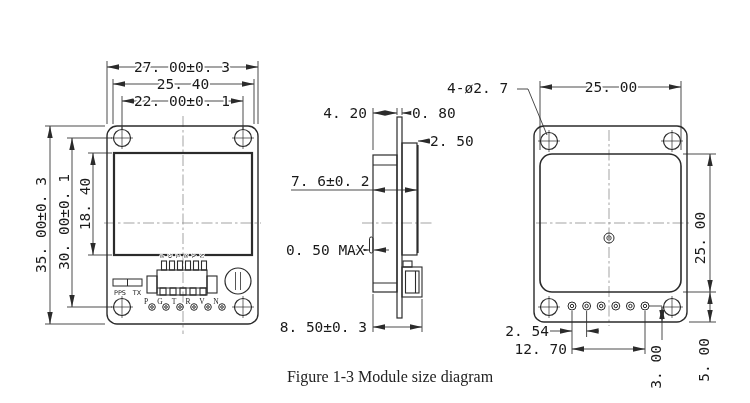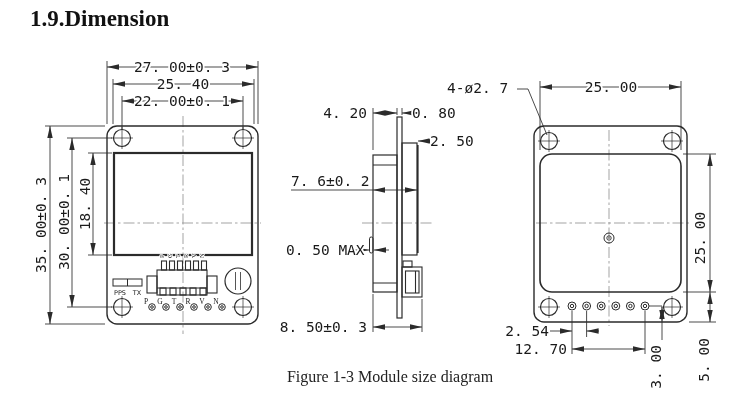--- a/index.html
+++ b/index.html
@@ -13,21 +13,20 @@
   svg text.pin{font-family:"Liberation Serif", serif;stroke-width:1.5px;}
   svg text.silk{font-family:"DejaVu Sans", sans-serif;stroke-width:1px;}
   .ln{stroke:#2b2b2b;fill:none;}
   .ext{stroke:#2b2b2b;stroke-width:0.85;fill:none;}
   .cl{stroke:#999999;stroke-width:0.9;fill:none;stroke-dasharray:11 3 2.5 3;}
 </style>
 </head>
 <body>
 
 <div class="page">
-  <div class="title">1.9.Dimension</div>
 
   <svg width="750" height="403" viewBox="0 0 750 403">
     <defs>
       <marker id="ar" markerUnits="userSpaceOnUse" markerWidth="13" markerHeight="8" refX="12.5" refY="4" orient="auto-start-reverse">
         <path d="M0.5,1.3 L12.5,4 L0.5,6.7 z" fill="#2b2b2b"></path>
       </marker>
     </defs>
 
     <g>
 

